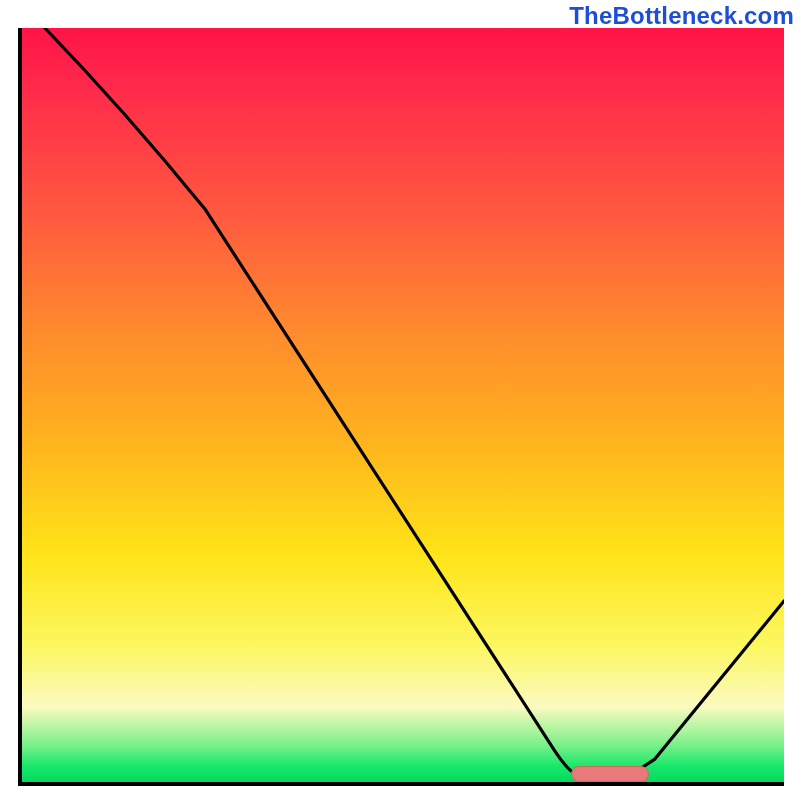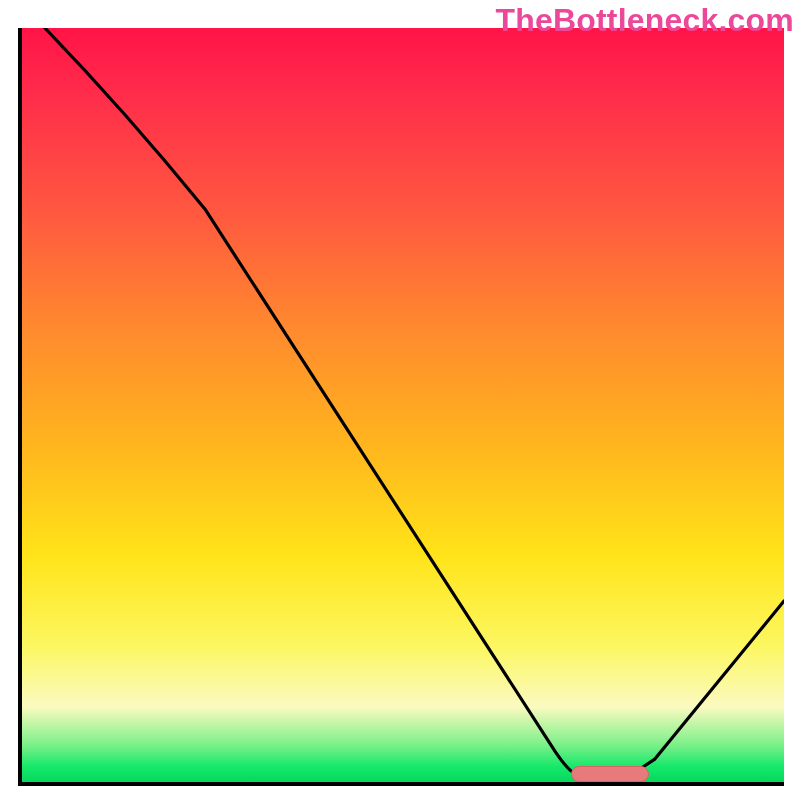--- a/index.html
+++ b/index.html
@@ -13,23 +13,23 @@
   }
   .chart-wrap {
     position: relative;
     width: 800px;
     height: 800px;
   }
   .watermark {
     position: absolute;
     top: 2px;
     right: 6px;
-    font-size: 32px;
+    font-size: 24px;
     font-weight: bold;
-    color: #ec4899;
+    color: #1d4ed8;
     letter-spacing: 0.2px;
     z-index: 50;
   }
   .plot-area {
     position: absolute;
     left: 18px;
     top: 28px;
     width: 766px;   
     height: 758px;  
     box-sizing: border-box;

